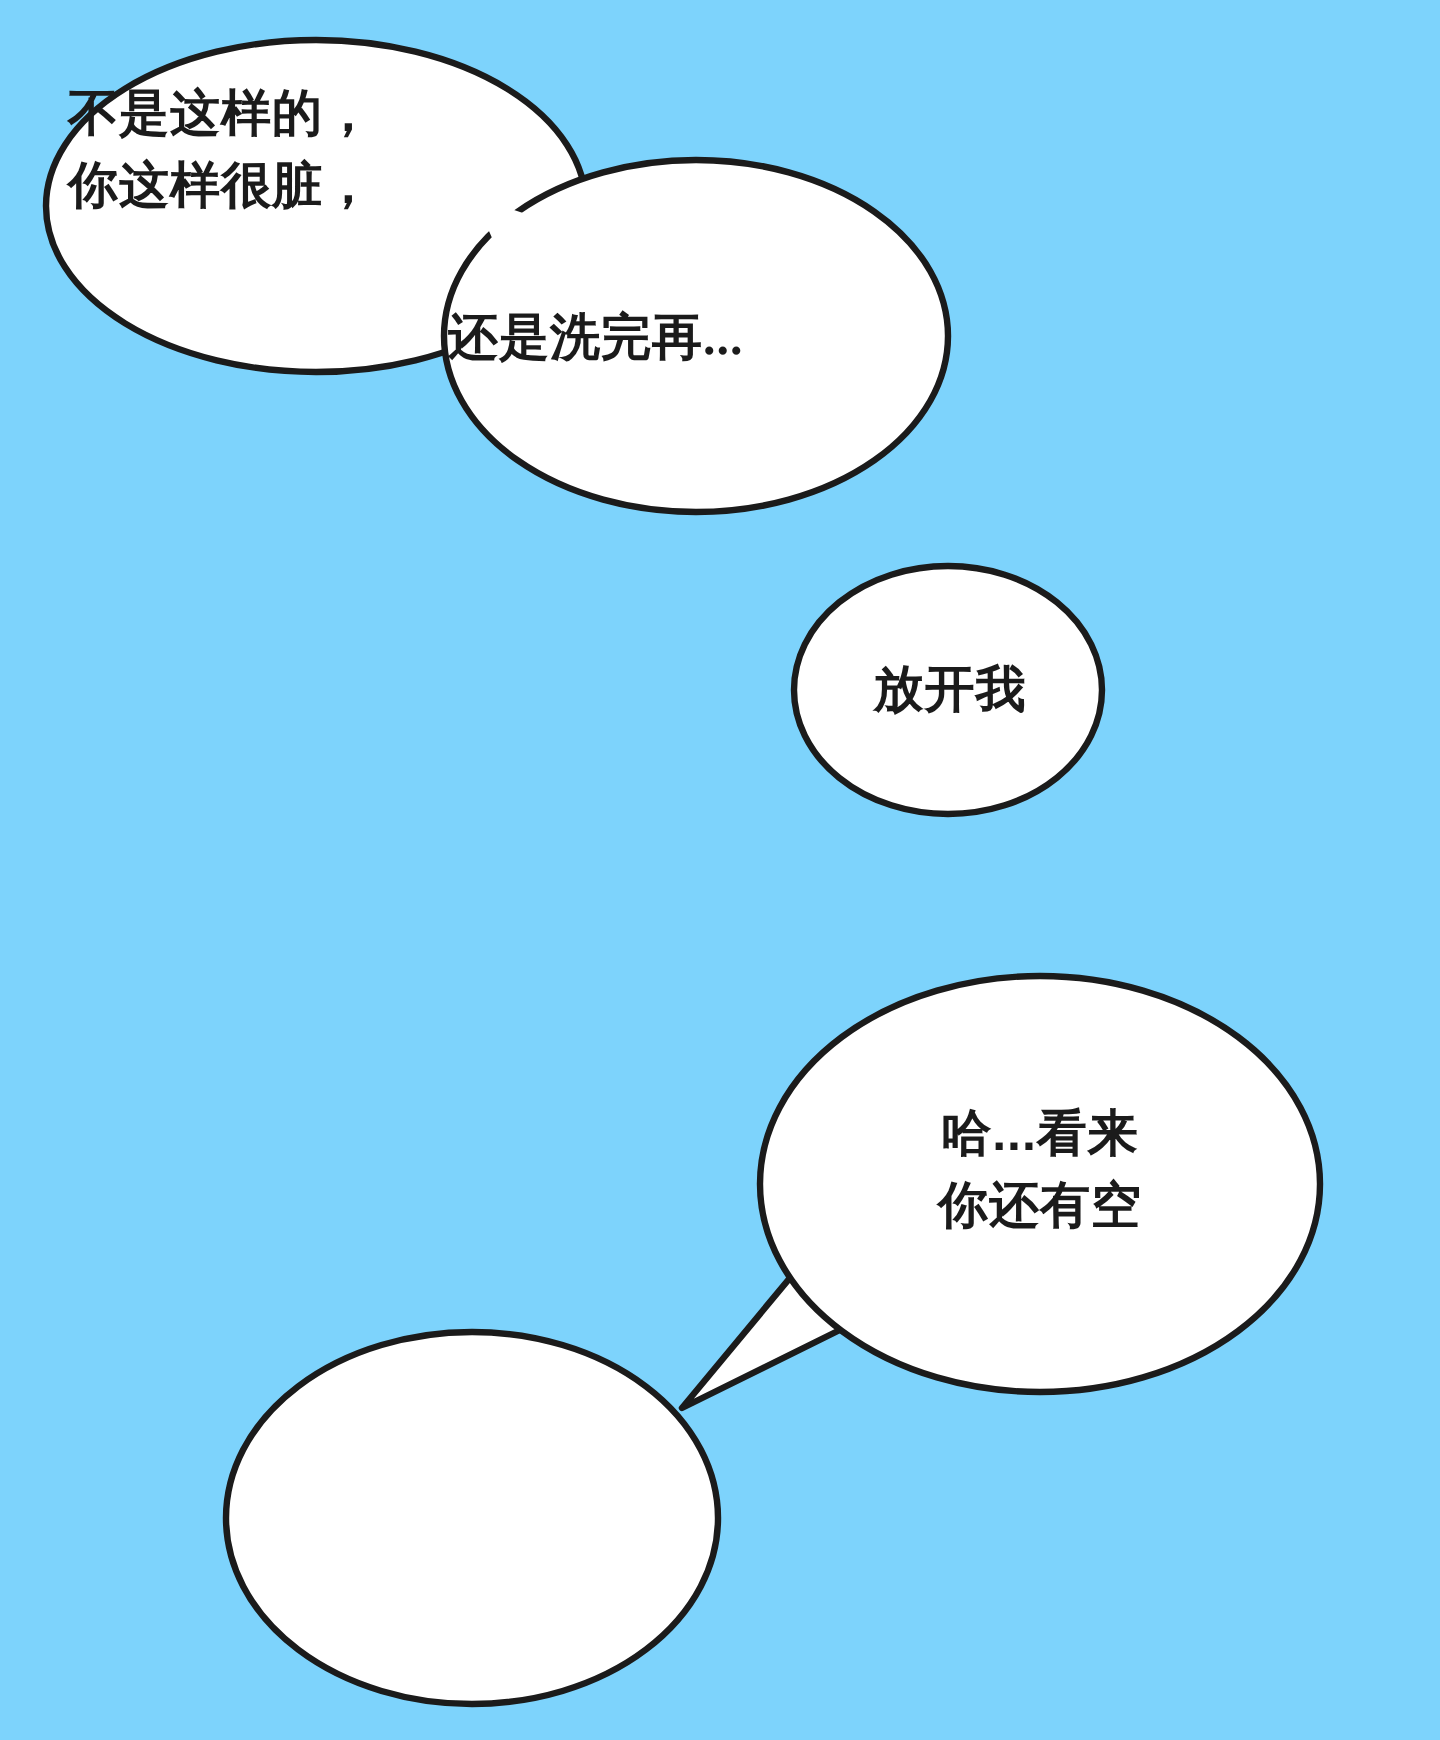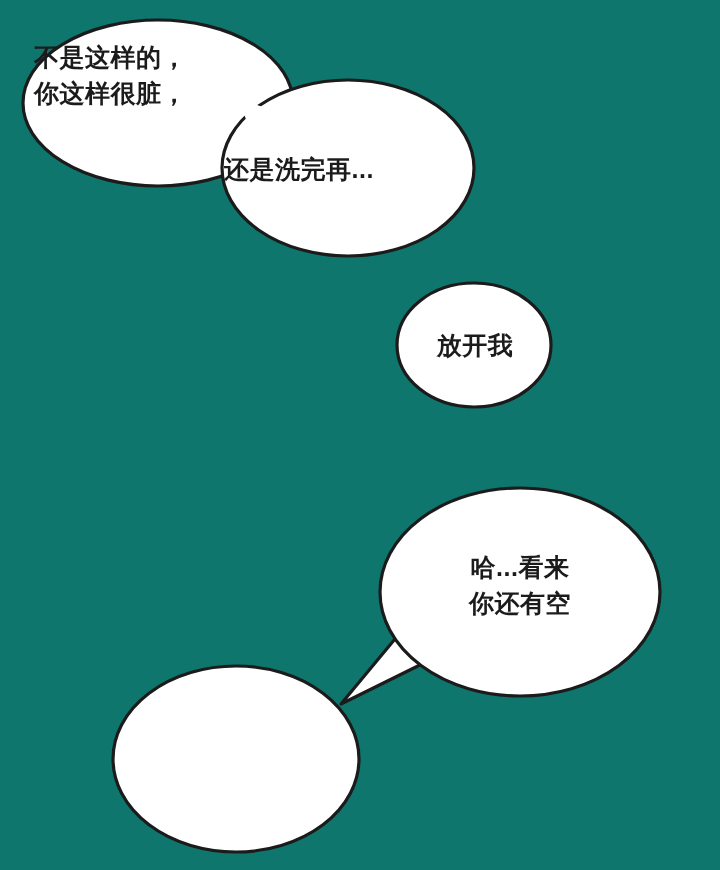--- a/index.html
+++ b/index.html
@@ -7,21 +7,21 @@
     padding: 0;
     background: #ffffff;
   }
   body {
     font-family: "Liberation Sans", sans-serif;
   }
   #page {
     position: relative;
     width: 720px;
     height: 870px;
-    background: #0f766e;
+    background: #7dd3fc;
     overflow: hidden;
   }
   .bubble-svg {
     position: absolute;
     top: 0;
     left: 0;
     width: 720px;
     height: 870px;
     overflow: visible;
   }
@@ -41,20 +41,21 @@
     width: 238px;
     font-size: 25px;
     text-align: left;
   }
   #text-b1b {
     left: 224px;
     top: 152px;
     width: 250px;
     font-size: 25px;
     text-align: left;
+    font-family: Liberation Serif, serif;
   }
   
   #text-b2 {
     left: 395px;
     top: 328px;
     width: 160px;
     font-size: 25px;
   }
   
   #text-b3 {

